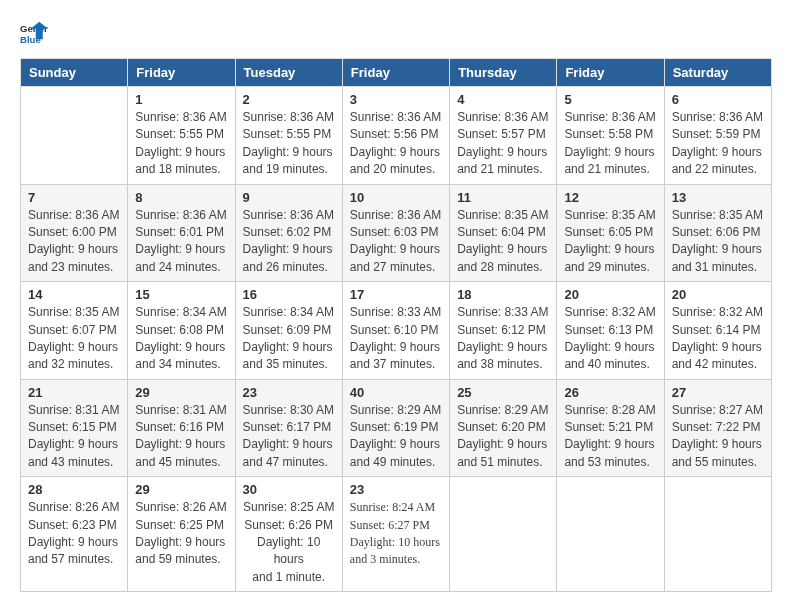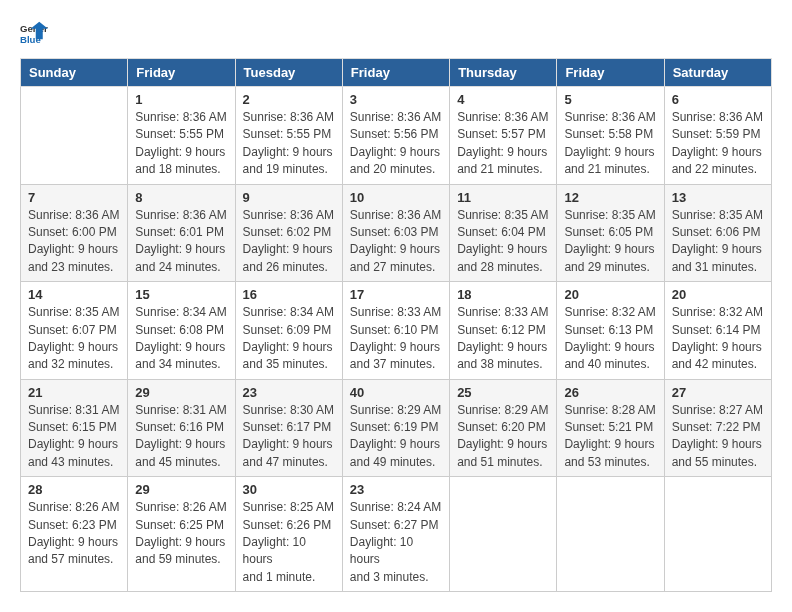--- a/index.html
+++ b/index.html
@@ -320,28 +320,28 @@
         </td>
         <td>
           <div class="day-number">29</div>
           <div class="day-info" style="white-space: pre-line;">Sunrise: 8:26 AM
 Sunset: 6:25 PM
 Daylight: 9 hours
 and 59 minutes.</div>
         </td>
         <td>
           <div class="day-number">30</div>
-          <div class="day-info" style="white-space: pre-line;">Sunrise: 8:25 AM
+          <div class="day-info" style="white-space: pre-line; text-align: center;">Sunrise: 8:25 AM
 Sunset: 6:26 PM
 Daylight: 10 hours
 and 1 minute.</div>
         </td>
         <td>
           <div class="day-number">23</div>
-          <div class="day-info" style="white-space: pre-line;">Sunrise: 8:24 AM
+          <div class="day-info" style="white-space: pre-line; font-family: Liberation Serif, serif;">Sunrise: 8:24 AM
 Sunset: 6:27 PM
 Daylight: 10 hours
 and 3 minutes.</div>
         </td>
         <td></td>
         <td></td>
         <td></td>
       </tr>
     </tbody>
 </table>

